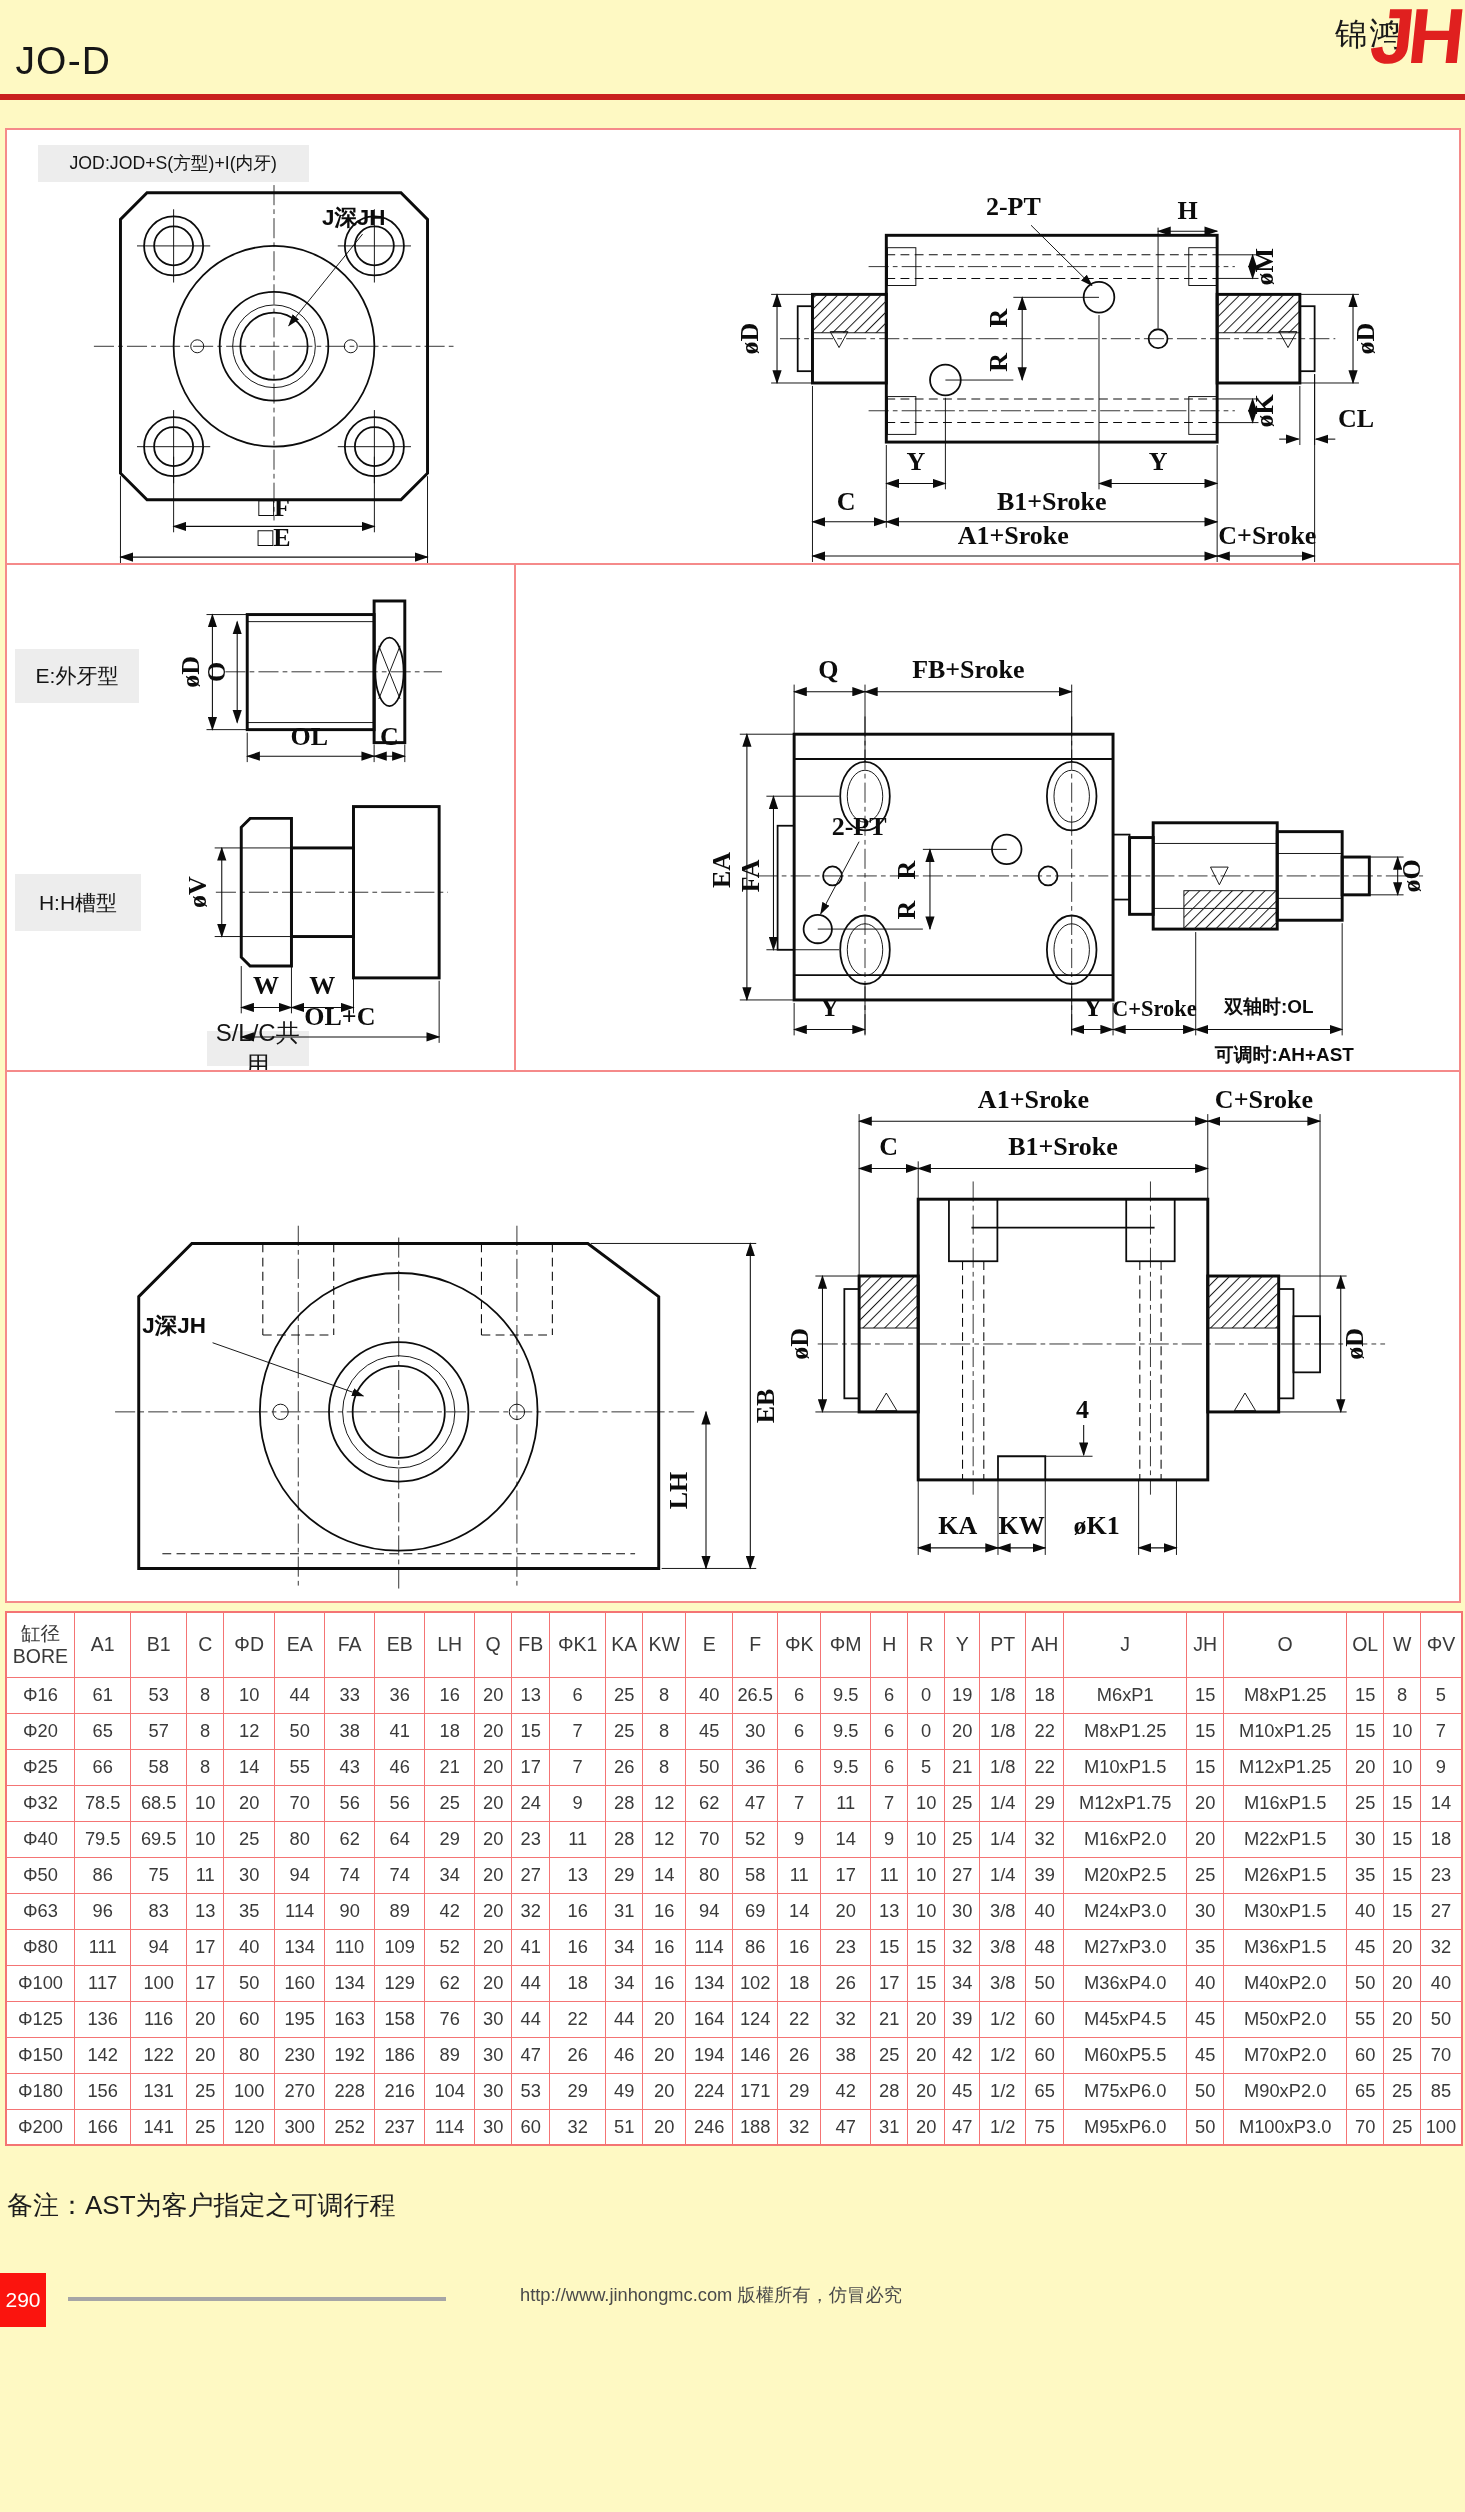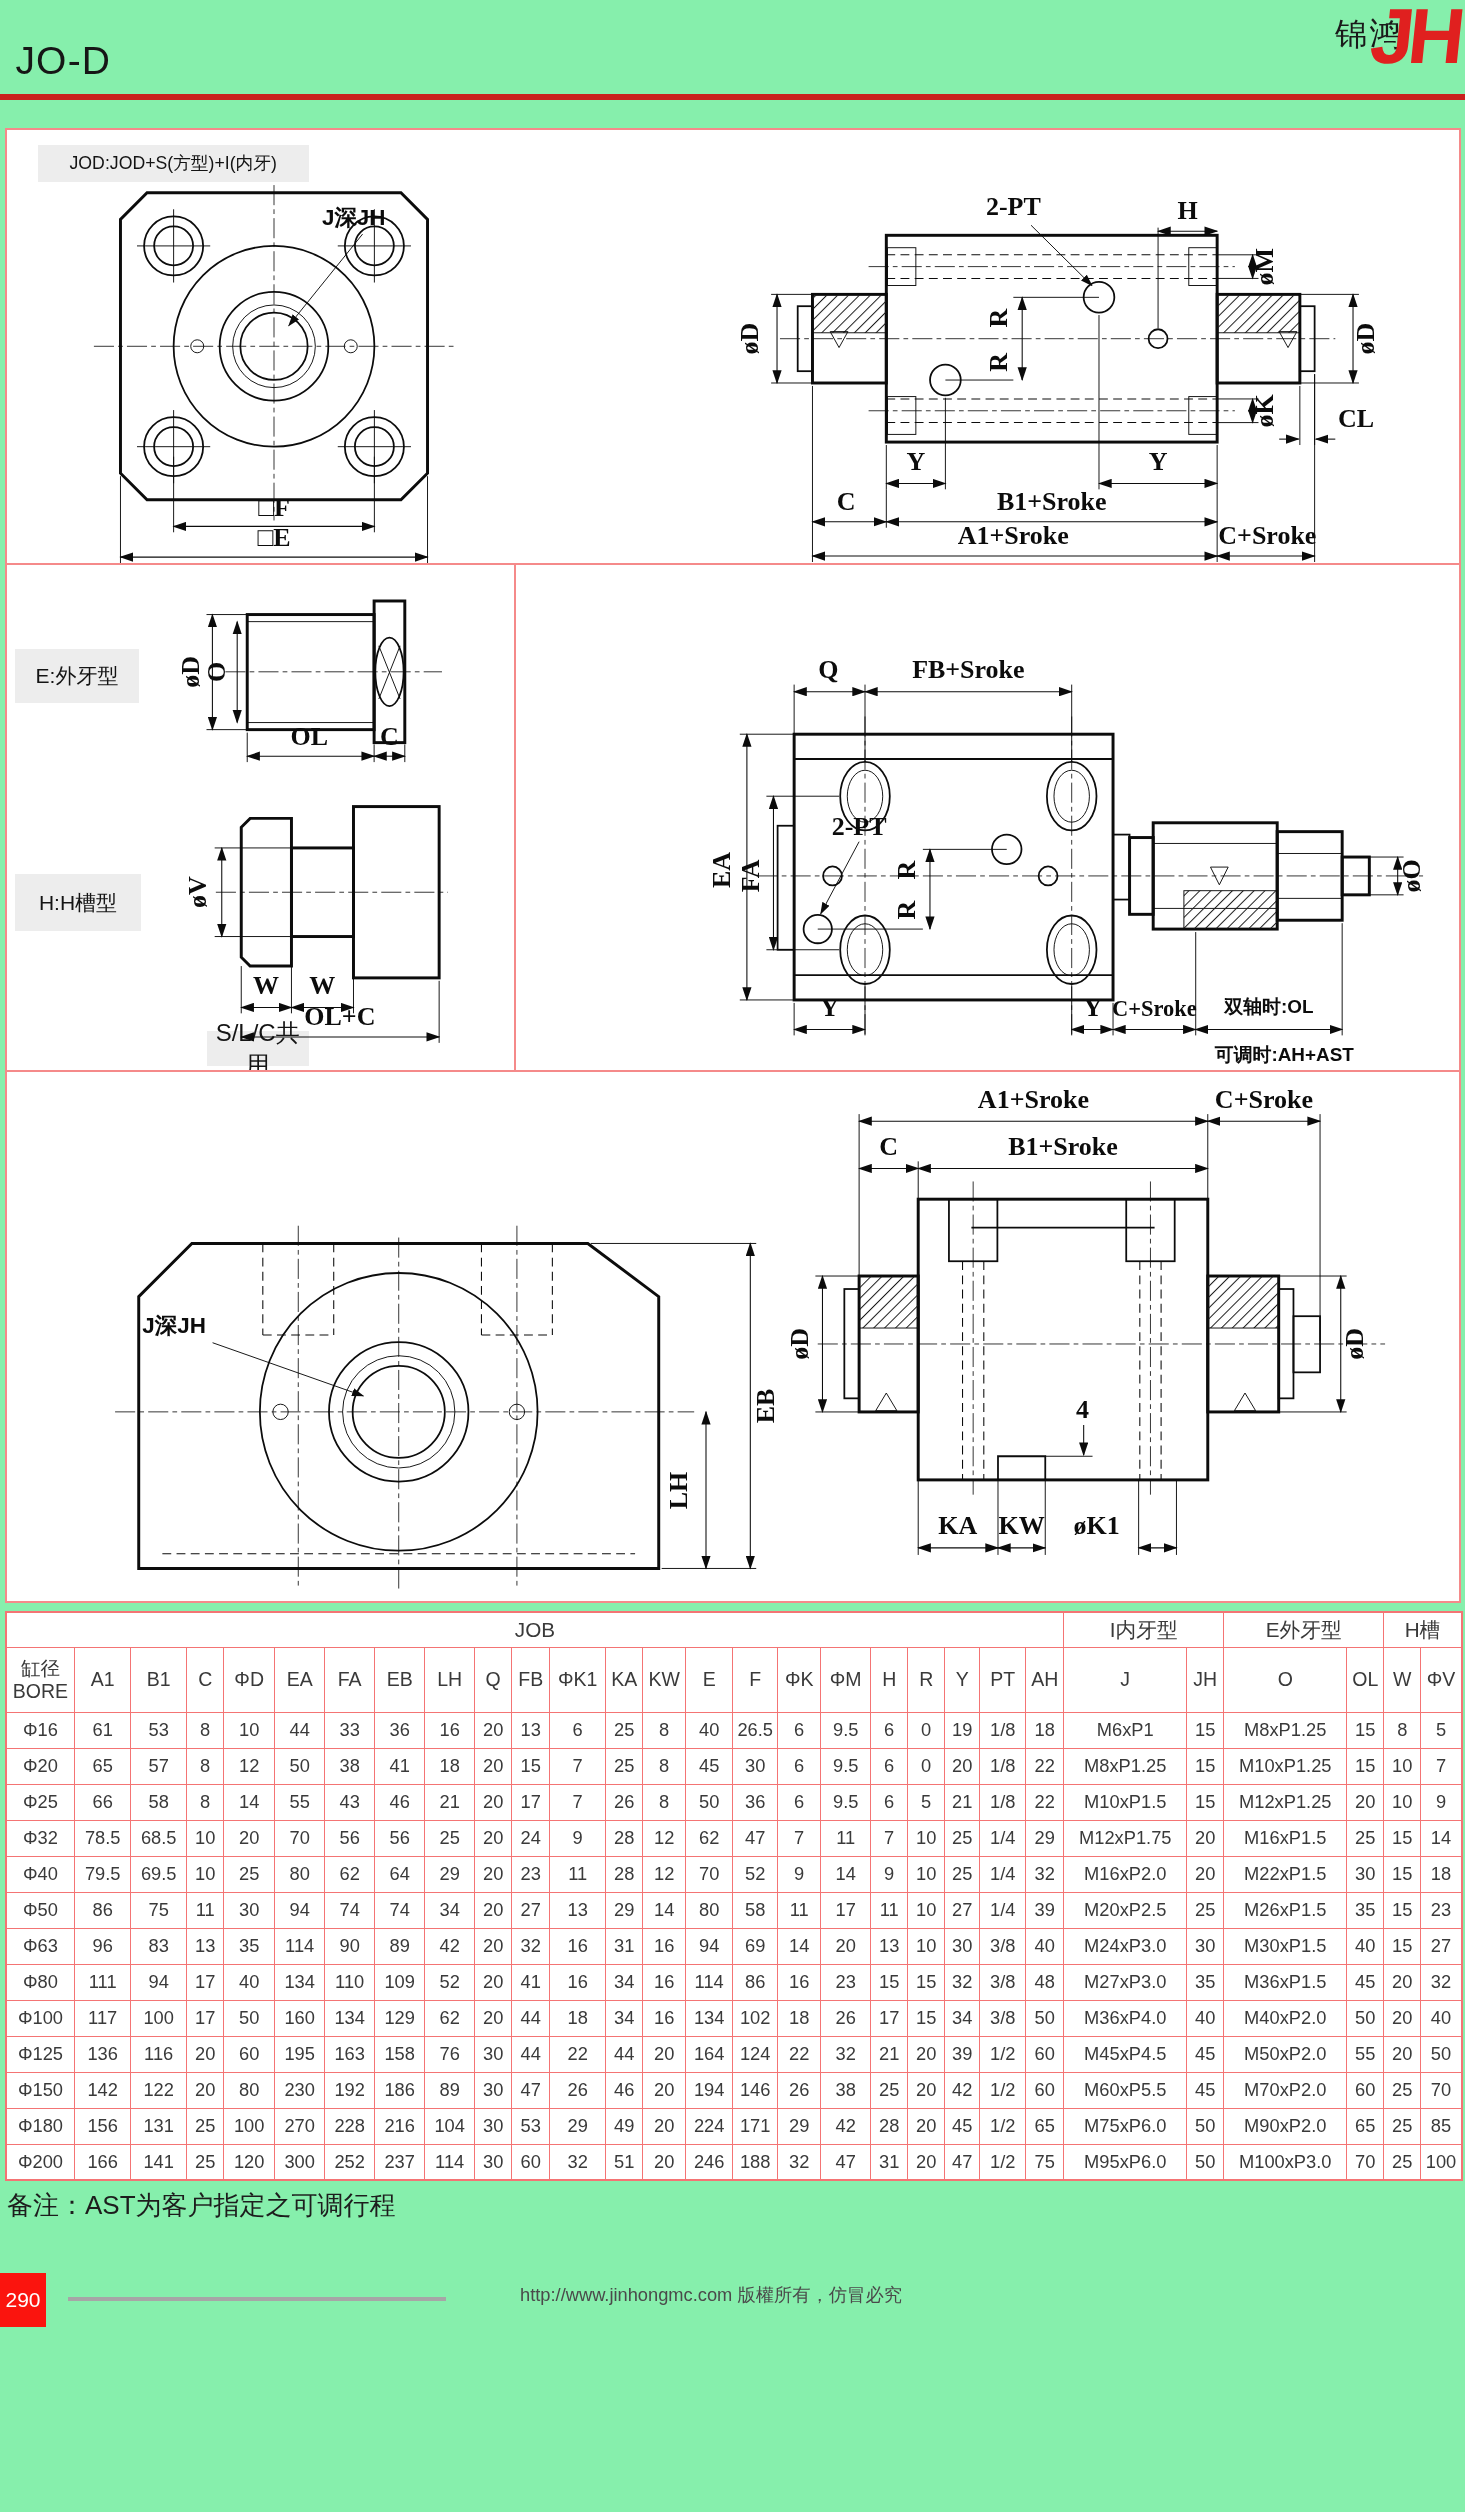--- a/index.html
+++ b/index.html
@@ -1,17 +1,17 @@
 <!DOCTYPE html>
 <html style="font-size:9.5px"><head>
 <meta charset="utf-8">
 <style>
   *{margin:0;padding:0;box-sizing:border-box}
   html,body{background:#9a9a9a}
-  .page{position:relative;width:1465px;height:2512px;background:#86efac;
+  .page{position:relative;width:1465px;height:2512px;background:#fef9c3;
         font-family:"Liberation Sans",sans-serif;overflow:hidden}
   .title{position:absolute;left:15.4px;top:39px;font-size:39px;font-weight:200;
          letter-spacing:1.2px;color:#161616;font-family:"Liberation Sans",sans-serif}
   .rule{position:absolute;left:0;top:94px;width:1465px;height:5.9px;background:#c9211e}
   .logo{position:absolute;left:1319px;top:5.9px;width:140px;height:76px}
   .logo-cn{position:absolute;left:16px;top:7px;font-size:32px;font-weight:normal;
            color:#1a1a1a;letter-spacing:2.4px}
   .logo-jh{position:absolute;right:0px;top:-15.4px;font-size:78px;font-weight:900;
            color:#e0201f;font-family:"Liberation Sans",sans-serif;
            transform:skewX(-6deg);letter-spacing:-5.9px}
@@ -524,26 +524,20 @@
         <col style="width:46px">
         <col style="width:38px">
         <col style="width:123px">
       <col style="width:37px">
         <col style="width:123px">
         <col style="width:37px">
         <col style="width:37px">
       <col style="width:41px">
     </colgroup>
     <thead>
-      <tr class="gh">
-        <th colspan="23">JOB</th>
-        <th colspan="2">I内牙型</th>
-        <th colspan="2">E外牙型</th>
-        <th colspan="2">H槽</th>
-      </tr>
       <tr class="ch">
         <th class="bore2">
           <div>缸径</div>
           <div>BORE</div>
         </th>
       <th>A1</th>
           <th>B1</th>
           <th>C</th>
           <th>ΦD</th>
           <th>EA</th>

